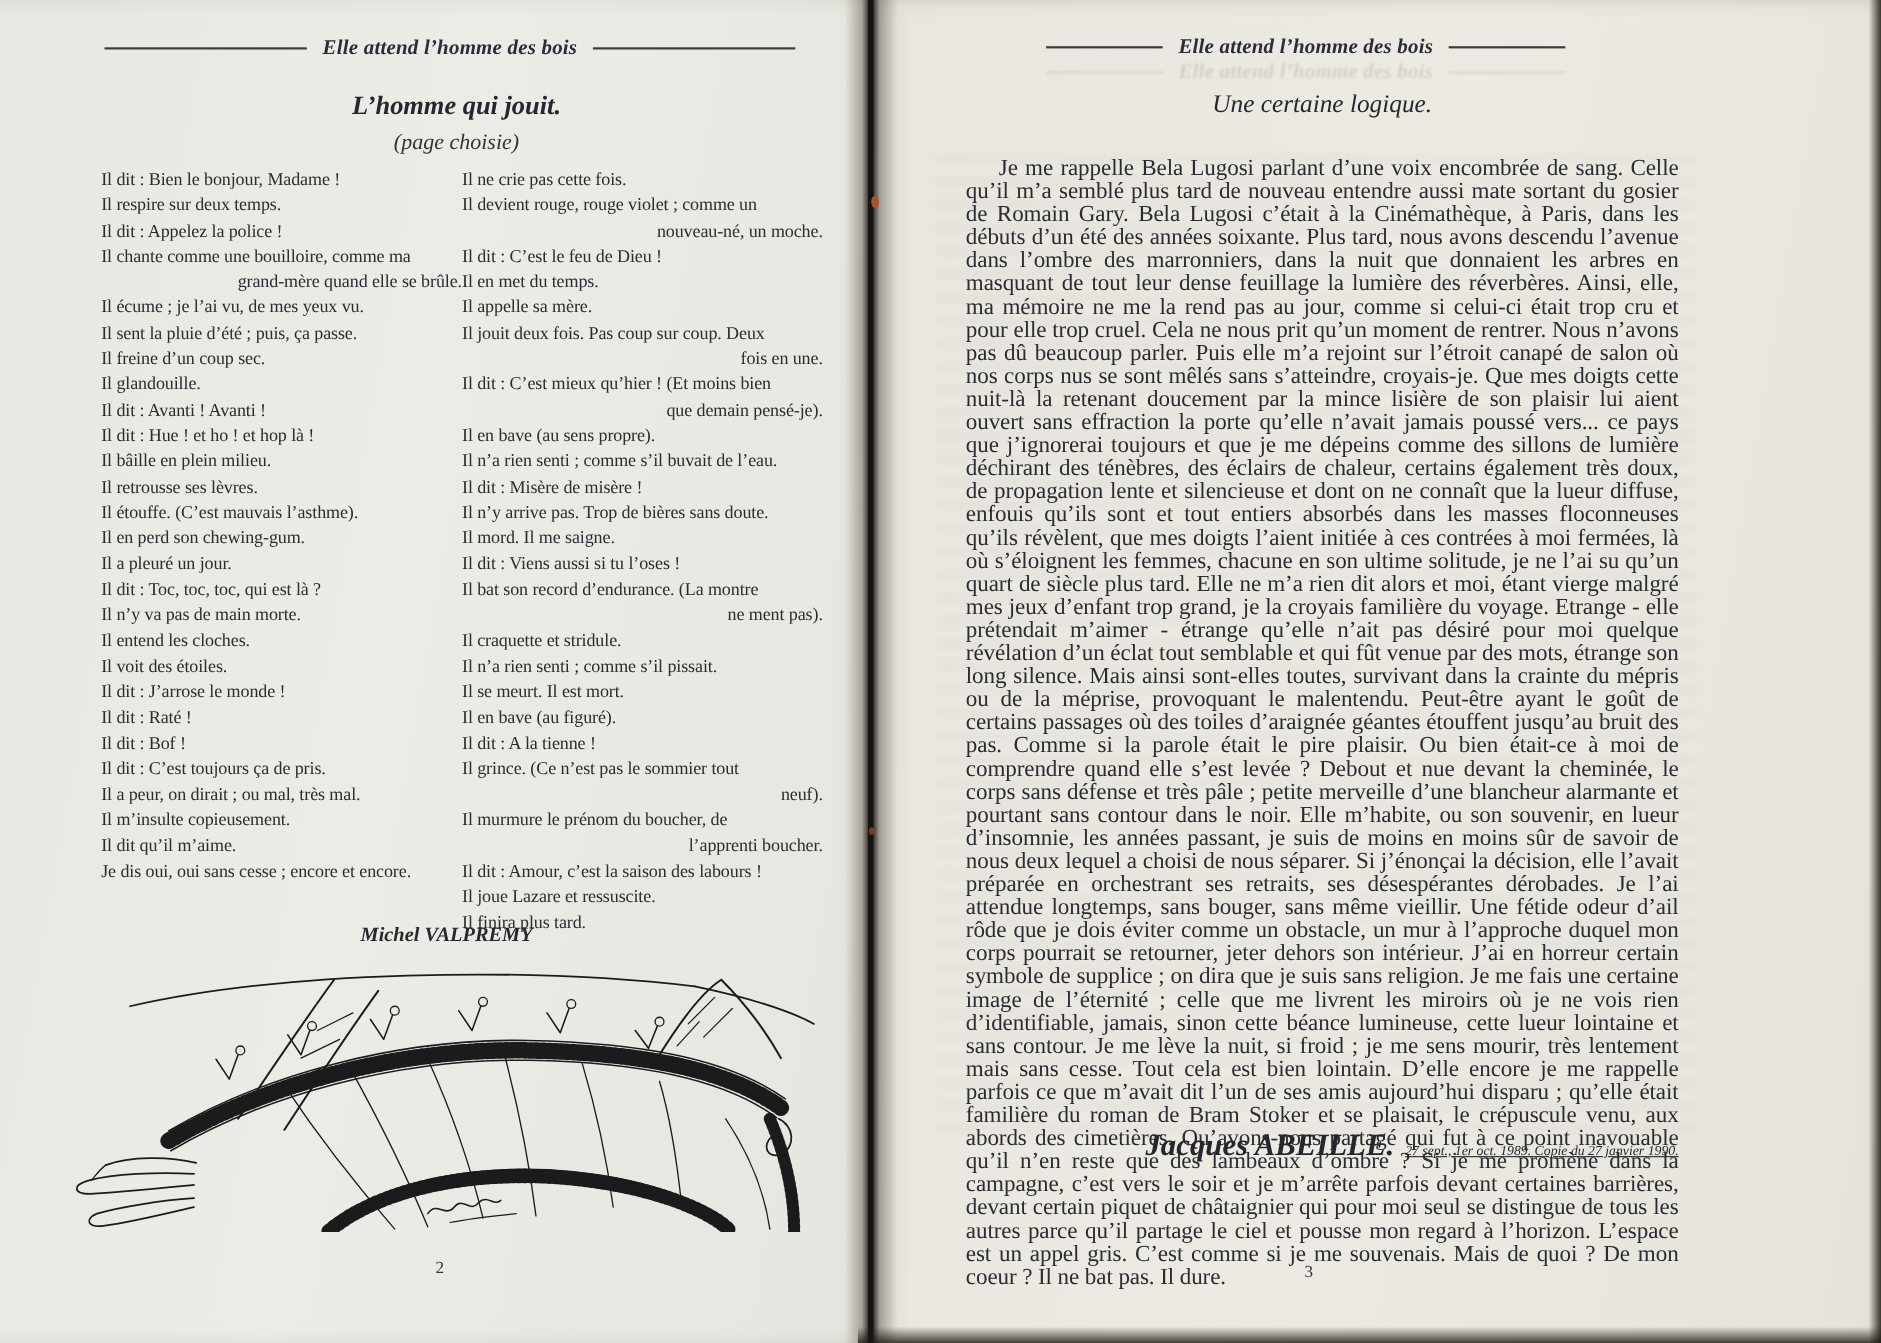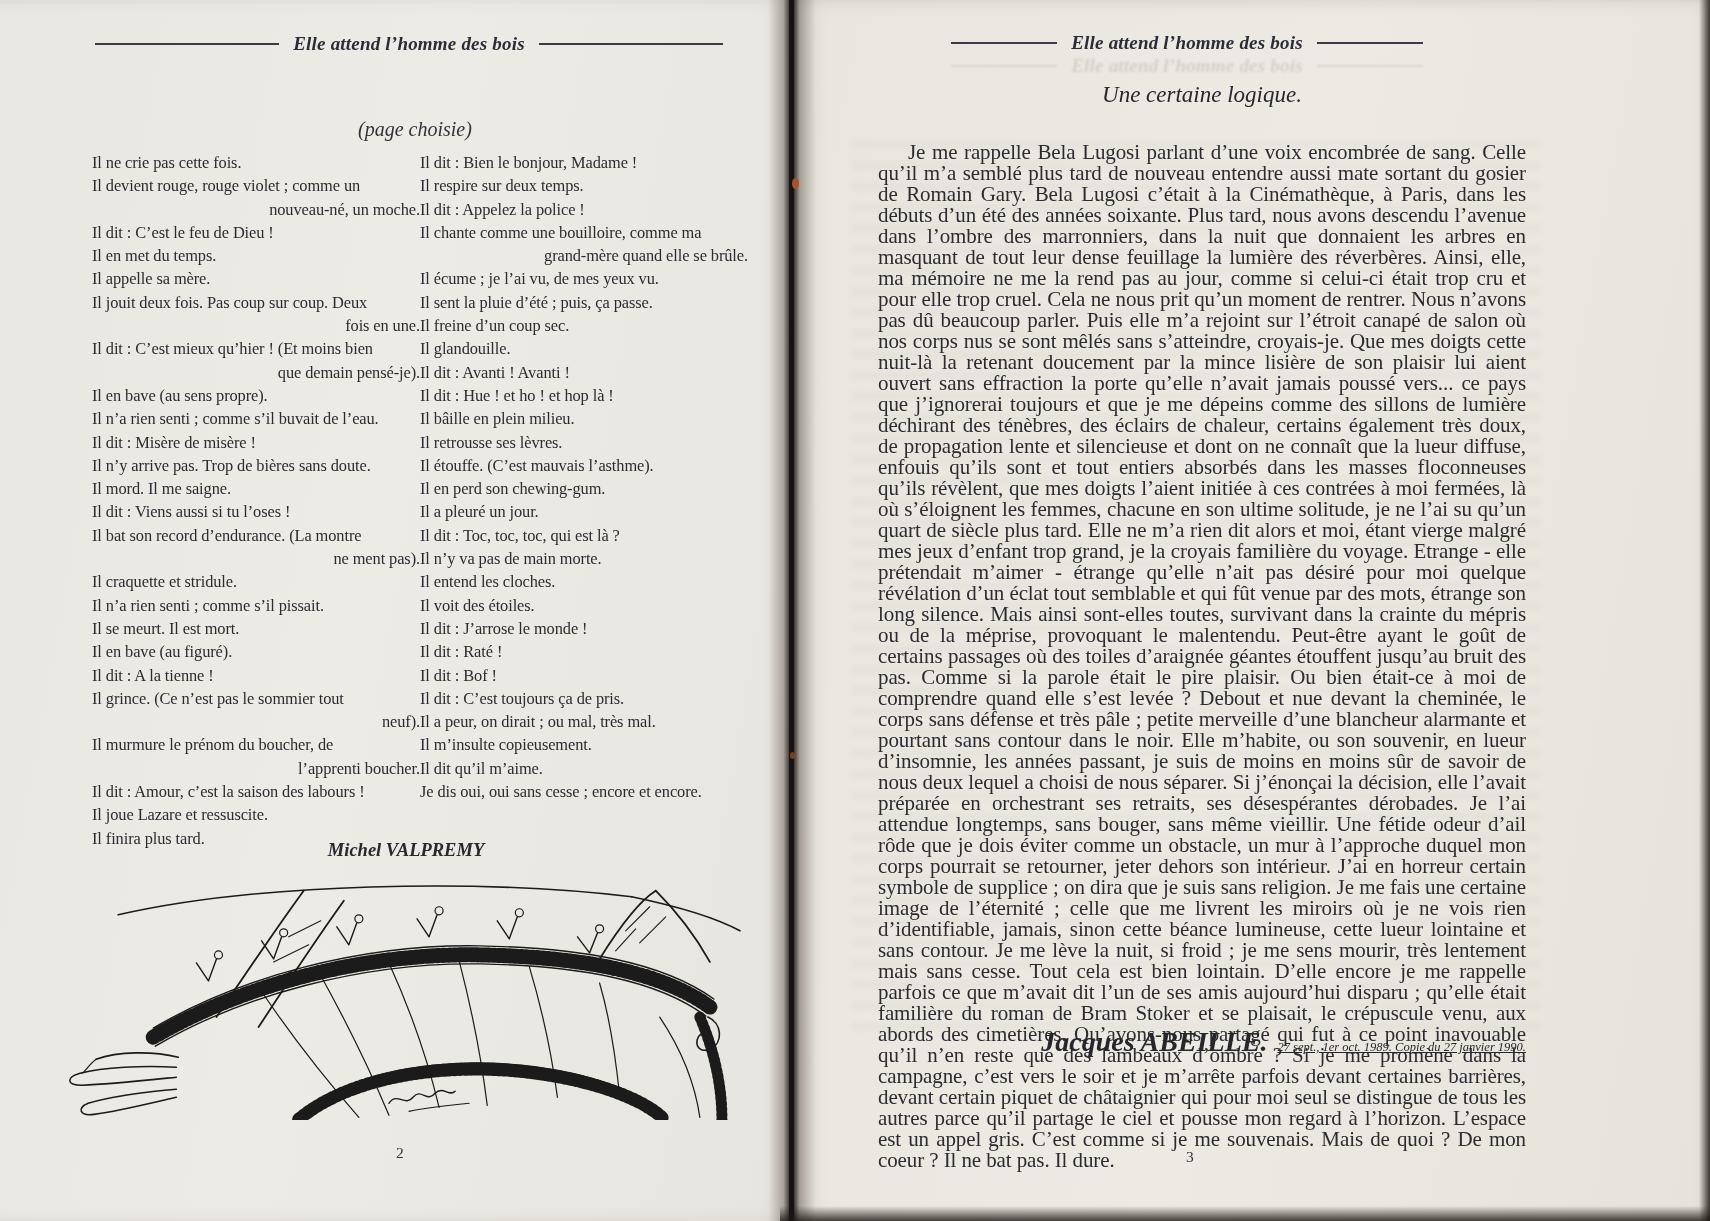--- a/index.html
+++ b/index.html
@@ -64,23 +64,54 @@
 
 <div class="spread">
 
   <div class="page page-left">
     <div class="running-header hdr-left">
       <span class="rule"></span>
       <span class="hdr-text">Elle attend l’homme des bois</span>
       <span class="rule"></span>
     </div>
 
+    <div class="poem-title">L’homme qui jouit.</div>
     <div class="poem-subtitle">(page choisie)</div>
 
     <div class="poem-cols">
+      <div class="poem-col">
+          <div class="poem-line">Il dit : Bien le bonjour, Madame !</div>
+          <div class="poem-line">Il respire sur deux temps.</div>
+          <div class="poem-line">Il dit : Appelez la police !</div>
+          <div class="poem-line">Il chante comme une bouilloire, comme ma</div>
+          <div class="poem-line cont">grand-mère quand elle se brûle.</div>
+          <div class="poem-line">Il écume ; je l’ai vu, de mes yeux vu.</div>
+          <div class="poem-line">Il sent la pluie d’été ; puis, ça passe.</div>
+          <div class="poem-line">Il freine d’un coup sec.</div>
+          <div class="poem-line">Il glandouille.</div>
+          <div class="poem-line">Il dit : Avanti ! Avanti !</div>
+          <div class="poem-line">Il dit : Hue ! et ho ! et hop là !</div>
+          <div class="poem-line">Il bâille en plein milieu.</div>
+          <div class="poem-line">Il retrousse ses lèvres.</div>
+          <div class="poem-line">Il étouffe. (C’est mauvais l’asthme).</div>
+          <div class="poem-line">Il en perd son chewing-gum.</div>
+          <div class="poem-line">Il a pleuré un jour.</div>
+          <div class="poem-line">Il dit : Toc, toc, toc, qui est là ?</div>
+          <div class="poem-line">Il n’y va pas de main morte.</div>
+          <div class="poem-line">Il entend les cloches.</div>
+          <div class="poem-line">Il voit des étoiles.</div>
+          <div class="poem-line">Il dit : J’arrose le monde !</div>
+          <div class="poem-line">Il dit : Raté !</div>
+          <div class="poem-line">Il dit : Bof !</div>
+          <div class="poem-line">Il dit : C’est toujours ça de pris.</div>
+          <div class="poem-line">Il a peur, on dirait ; ou mal, très mal.</div>
+          <div class="poem-line">Il m’insulte copieusement.</div>
+          <div class="poem-line">Il dit qu’il m’aime.</div>
+          <div class="poem-line">Je dis oui, oui sans cesse ; encore et encore.</div>
+        </div>
       <div class="poem-col">
           <div class="poem-line">Il ne crie pas cette fois.</div>
           <div class="poem-line">Il devient rouge, rouge violet ; comme un</div>
           <div class="poem-line cont">nouveau-né, un moche.</div>
           <div class="poem-line">Il dit : C’est le feu de Dieu !</div>
           <div class="poem-line">Il en met du temps.</div>
           <div class="poem-line">Il appelle sa mère.</div>
           <div class="poem-line">Il jouit deux fois. Pas coup sur coup. Deux</div>
           <div class="poem-line cont">fois en une.</div>
           <div class="poem-line">Il dit : C’est mieux qu’hier ! (Et moins bien</div>
@@ -99,50 +130,20 @@
           <div class="poem-line">Il en bave (au figuré).</div>
           <div class="poem-line">Il dit : A la tienne !</div>
           <div class="poem-line">Il grince. (Ce n’est pas le sommier tout</div>
           <div class="poem-line cont">neuf).</div>
           <div class="poem-line">Il murmure le prénom du boucher, de</div>
           <div class="poem-line cont">l’apprenti boucher.</div>
           <div class="poem-line">Il dit : Amour, c’est la saison des labours !</div>
           <div class="poem-line">Il joue Lazare et ressuscite.</div>
           <div class="poem-line">Il finira plus tard.</div>
         </div>
-      <div class="poem-col">
-          <div class="poem-line">Il dit : Bien le bonjour, Madame !</div>
-          <div class="poem-line">Il respire sur deux temps.</div>
-          <div class="poem-line">Il dit : Appelez la police !</div>
-          <div class="poem-line">Il chante comme une bouilloire, comme ma</div>
-          <div class="poem-line cont">grand-mère quand elle se brûle.</div>
-          <div class="poem-line">Il écume ; je l’ai vu, de mes yeux vu.</div>
-          <div class="poem-line">Il sent la pluie d’été ; puis, ça passe.</div>
-          <div class="poem-line">Il freine d’un coup sec.</div>
-          <div class="poem-line">Il glandouille.</div>
-          <div class="poem-line">Il dit : Avanti ! Avanti !</div>
-          <div class="poem-line">Il dit : Hue ! et ho ! et hop là !</div>
-          <div class="poem-line">Il bâille en plein milieu.</div>
-          <div class="poem-line">Il retrousse ses lèvres.</div>
-          <div class="poem-line">Il étouffe. (C’est mauvais l’asthme).</div>
-          <div class="poem-line">Il en perd son chewing-gum.</div>
-          <div class="poem-line">Il a pleuré un jour.</div>
-          <div class="poem-line">Il dit : Toc, toc, toc, qui est là ?</div>
-          <div class="poem-line">Il n’y va pas de main morte.</div>
-          <div class="poem-line">Il entend les cloches.</div>
-          <div class="poem-line">Il voit des étoiles.</div>
-          <div class="poem-line">Il dit : J’arrose le monde !</div>
-          <div class="poem-line">Il dit : Raté !</div>
-          <div class="poem-line">Il dit : Bof !</div>
-          <div class="poem-line">Il dit : C’est toujours ça de pris.</div>
-          <div class="poem-line">Il a peur, on dirait ; ou mal, très mal.</div>
-          <div class="poem-line">Il m’insulte copieusement.</div>
-          <div class="poem-line">Il dit qu’il m’aime.</div>
-          <div class="poem-line">Je dis oui, oui sans cesse ; encore et encore.</div>
-        </div>
     </div>
 
     <div class="poem-author">Michel VALPREMY</div>
 
     <div class="drawing">
       <svg viewBox="0 0 690 252" fill="none" stroke="#1b1b1b" stroke-linecap="round">
 
         <path d="M60,48 C200,16 420,12 572,30" stroke-width="1.6"></path>
         <path d="M572,30 C620,40 658,52 680,64" stroke-width="1.6"></path>
 

